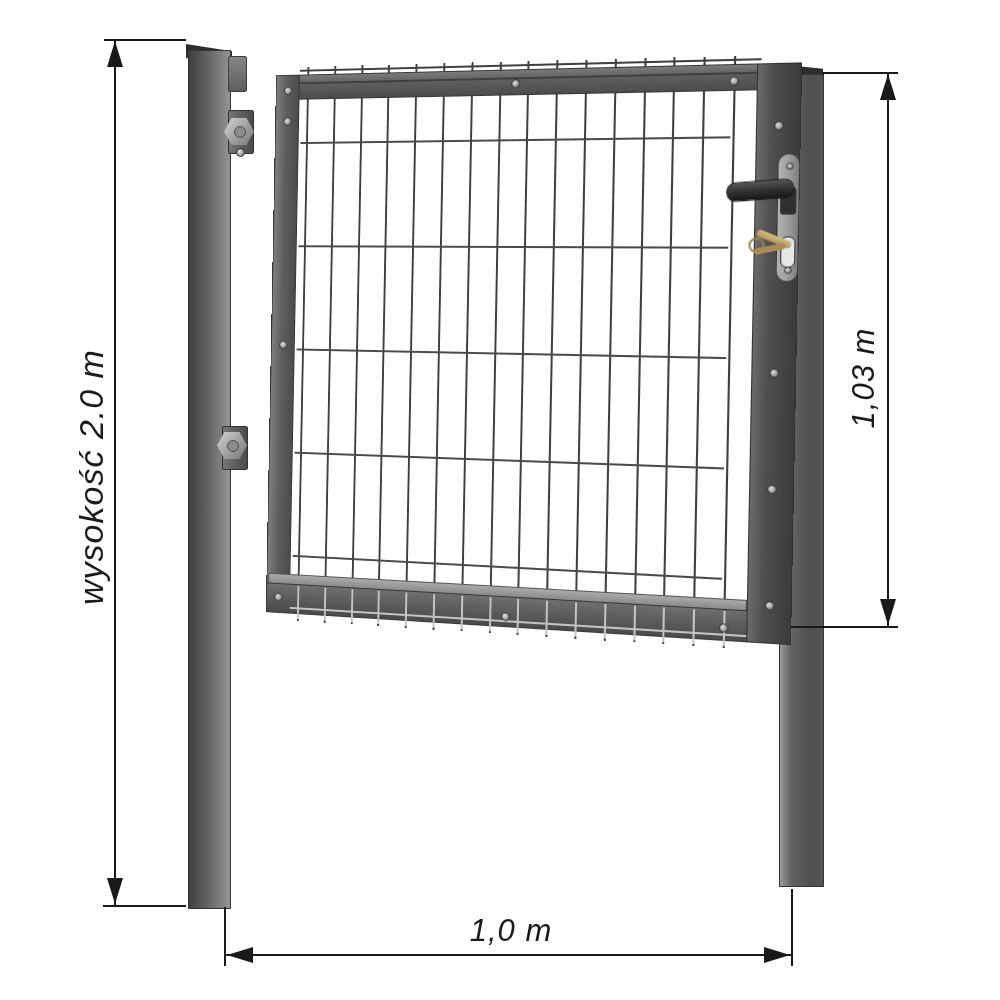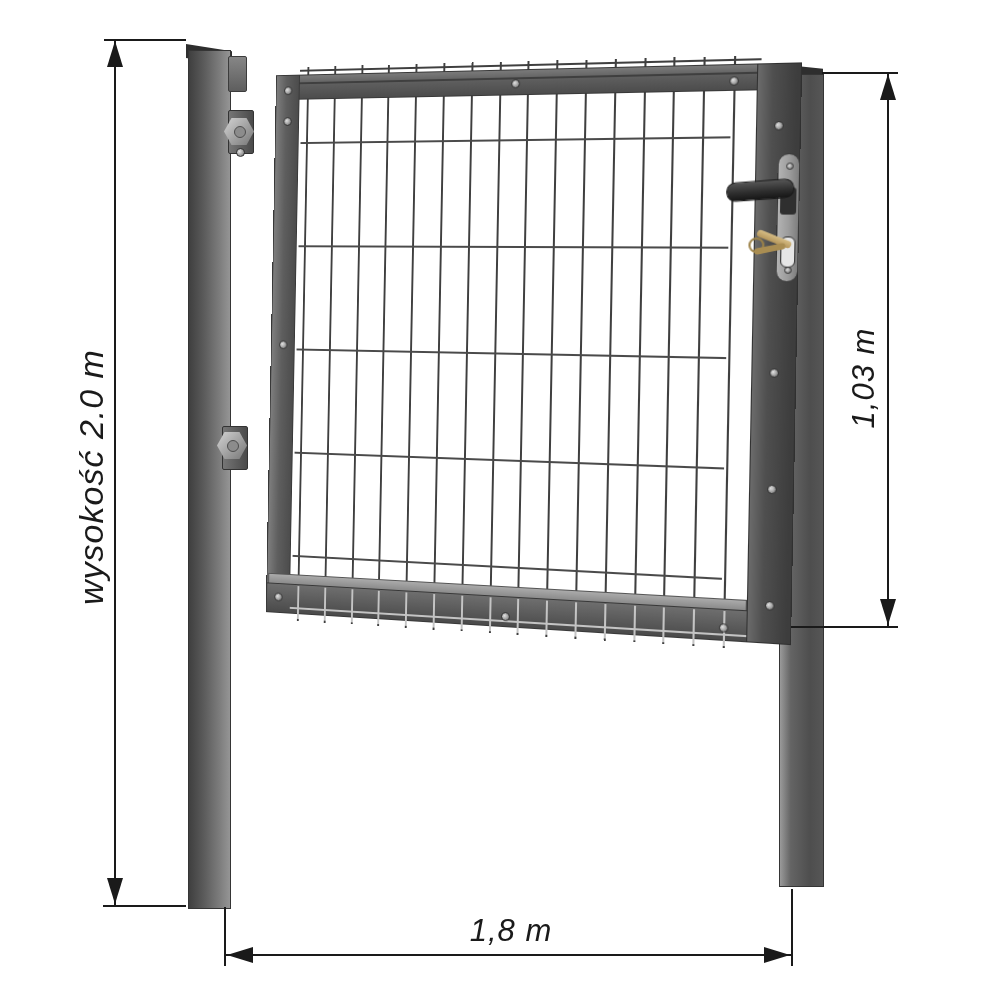--- a/index.html
+++ b/index.html
@@ -83,21 +83,21 @@
     <div class="arr down" style="left:880px;top:599px;"></div>
     <div class="dlabel vert" style="left:864px;top:378px;font-size:31px;">1,03 m</div>
   </div>
 
   <div>
     <div class="dline" style="left:224px;top:907px;width:2px;height:59px;"></div>
     <div class="dline" style="left:791px;top:889px;width:2px;height:77px;"></div>
     <div class="dline" style="left:226px;top:954px;width:565px;height:2px;"></div>
     <div class="arr pl" style="left:227px;top:947px;"></div>
     <div class="arr pr" style="left:764px;top:947px;"></div>
-    <div class="dlabel horiz" style="left:511px;top:931px;font-size:31px;">1,8 m</div>
+    <div class="dlabel horiz" style="left:511px;top:931px;font-size:31px;">1,0 m</div>
   </div>
 
   <div class="gate">
     <div id="mesh-v">
         <div class="vwire" style="left: 34px;"></div>
         <div class="vwire" style="left: 62.8px;"></div>
         <div class="vwire" style="left: 91.6px;"></div>
         <div class="vwire" style="left: 120.4px;"></div>
         <div class="vwire" style="left: 149.2px;"></div>
         <div class="vwire" style="left: 178px;"></div>

